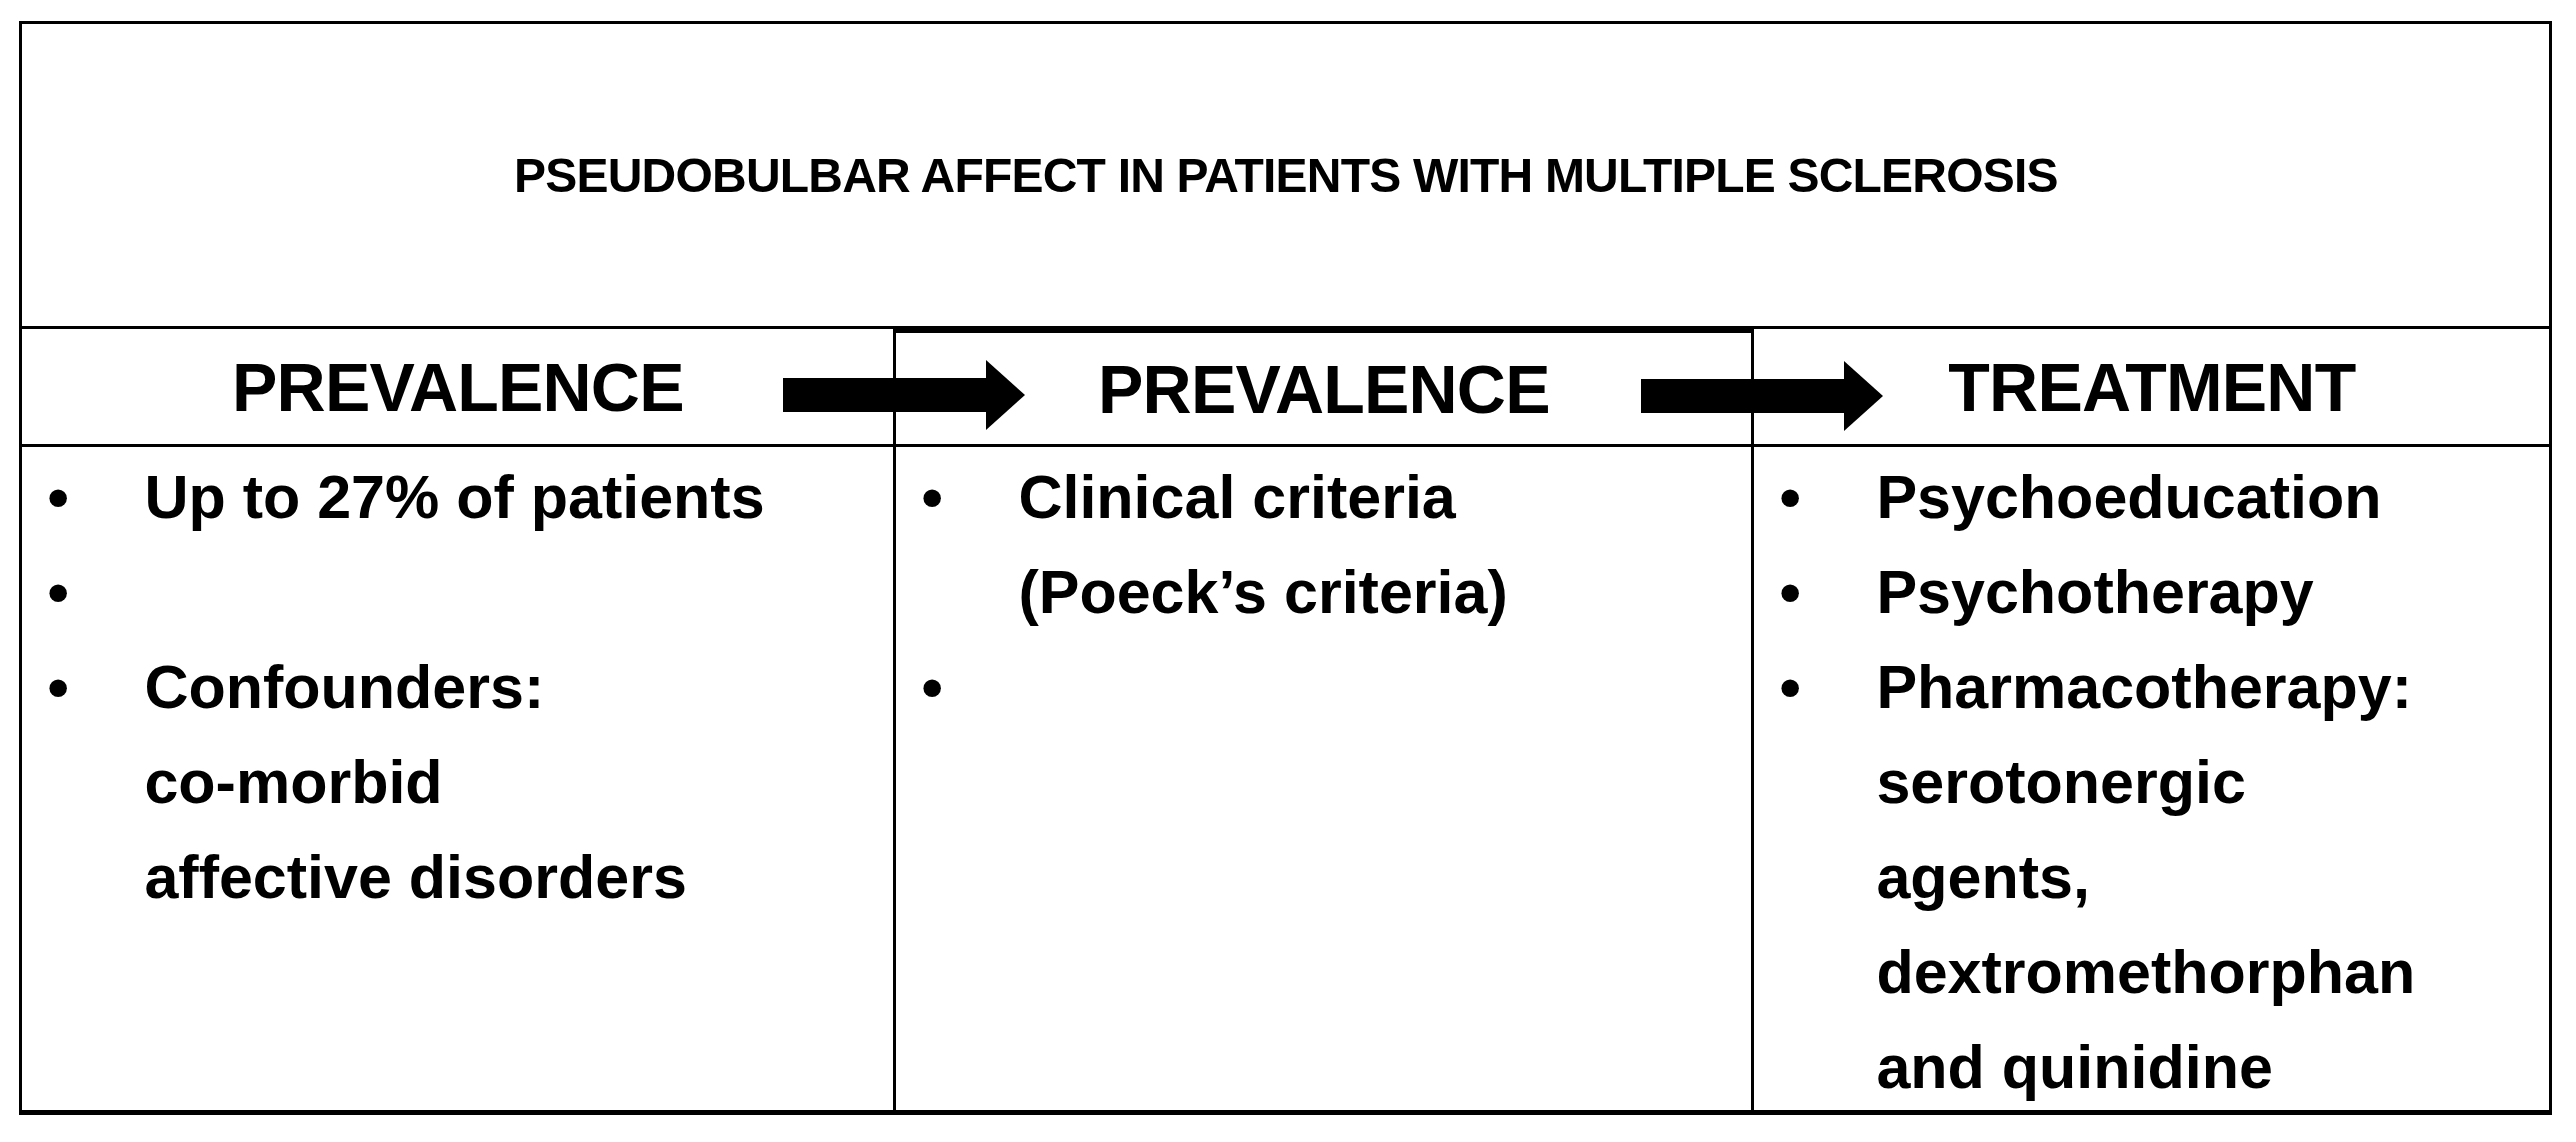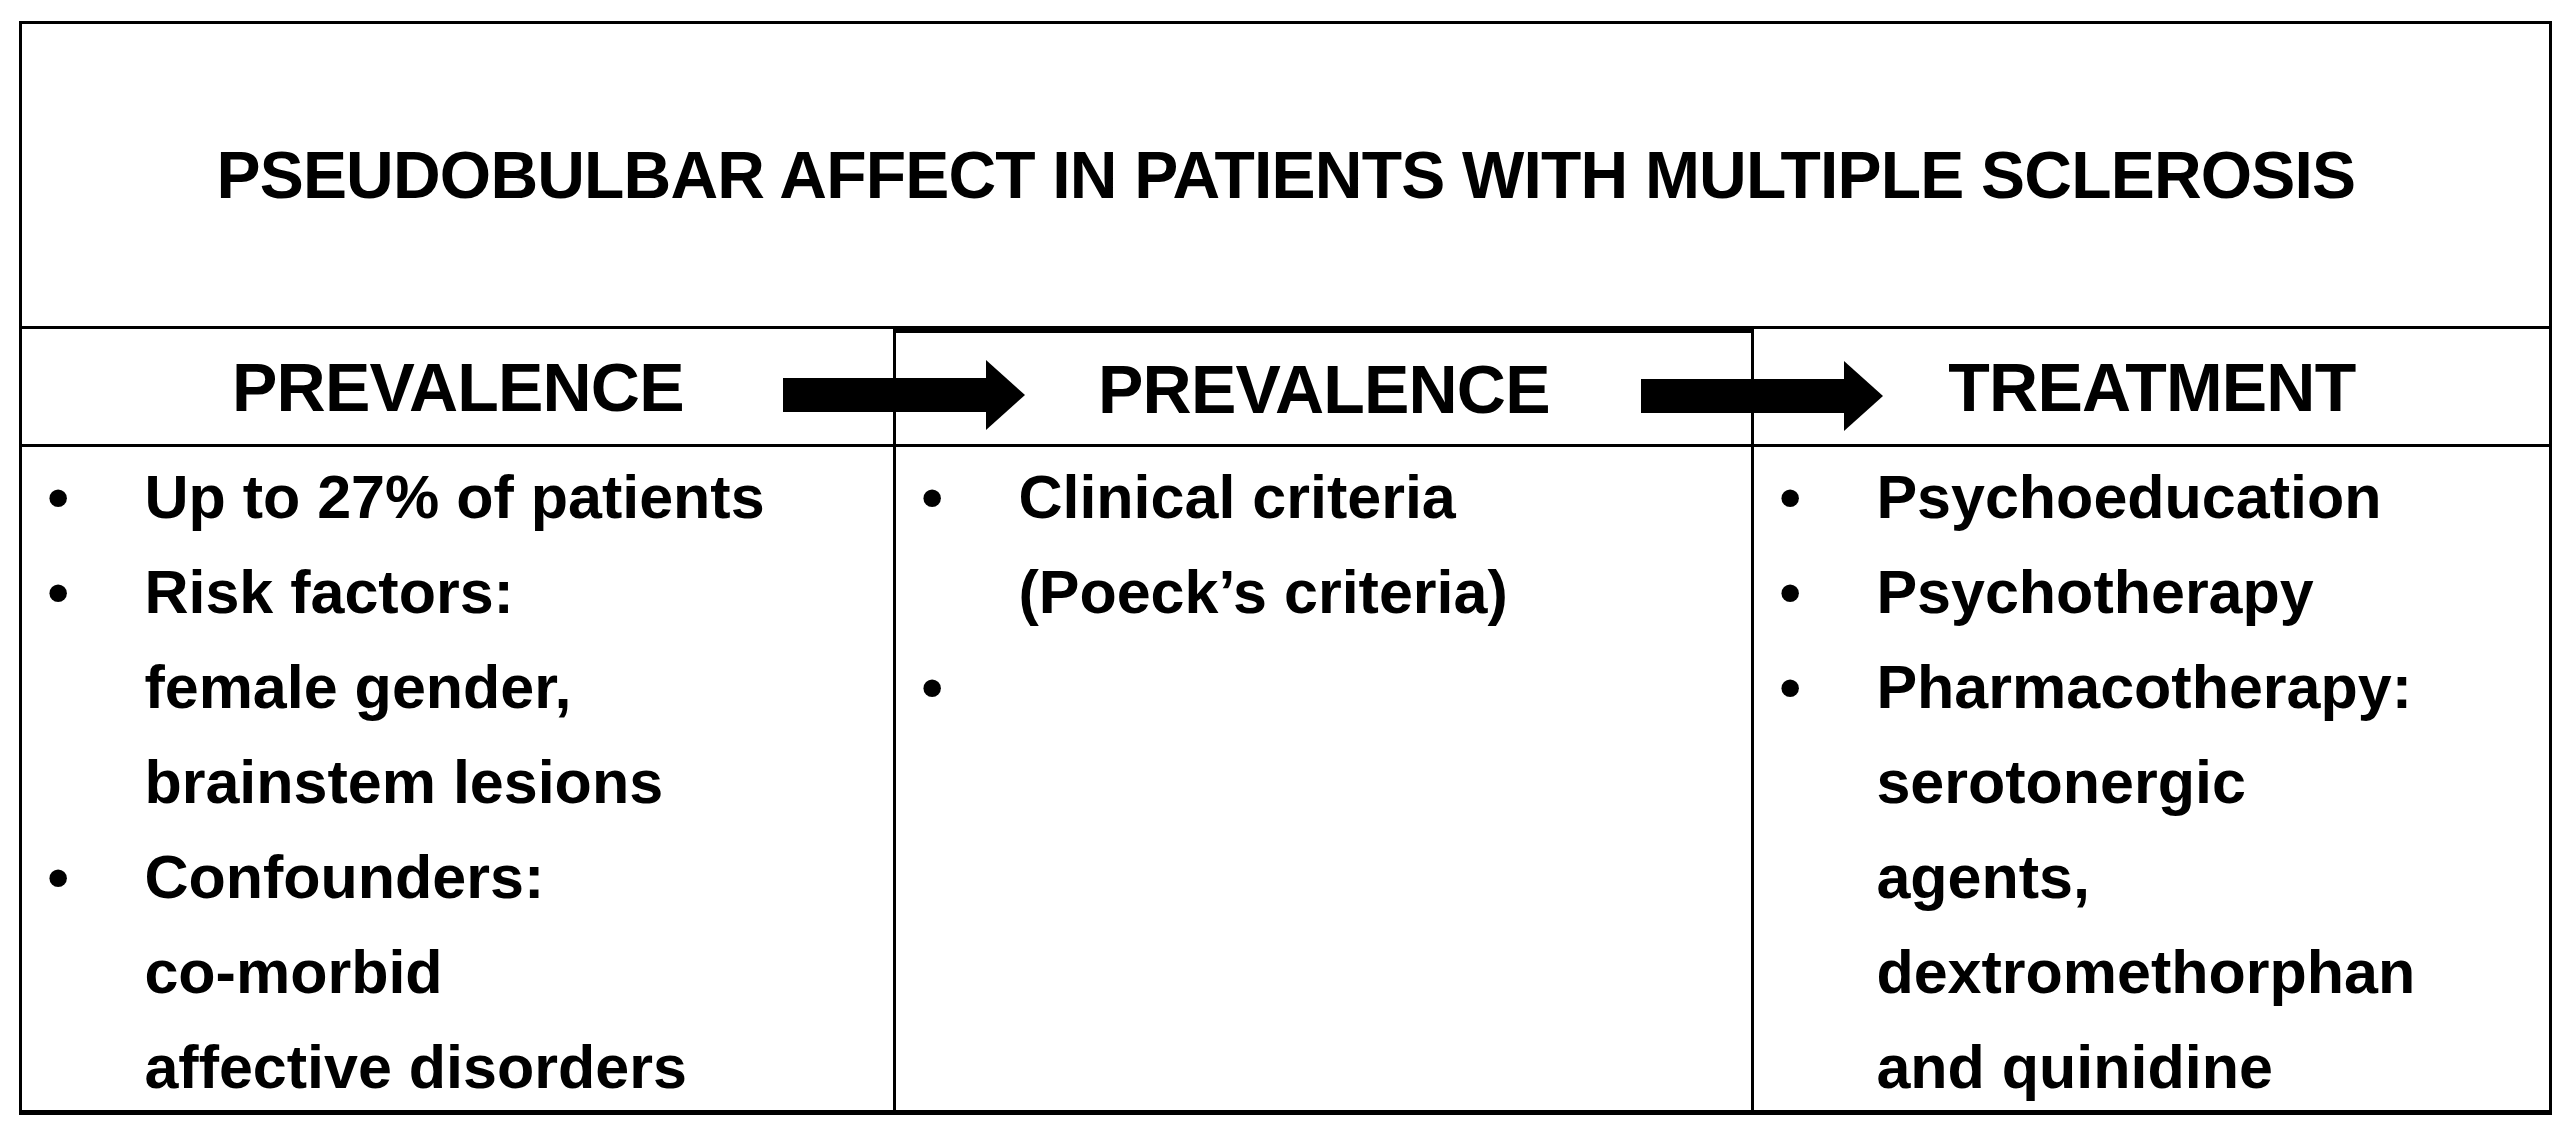--- a/index.html
+++ b/index.html
@@ -22,21 +22,21 @@
     grid-template-rows: 305px 118px 1fr;
     background: #fff;
   }
 
   .cell { overflow: hidden; }
 
   .title-cell {
     grid-column: 1 / 4;
     border-bottom: 3.4px solid #000;
     display: flex; align-items: center; justify-content: center;
-    font-size: 66px; font-weight: 700; letter-spacing: -0.8px;
+    font-size: 48px; font-weight: 700; letter-spacing: -0.8px;
     text-align: left;
     padding: 0 34px;
   }
 
   .header-cell {
     display: flex; align-items: center; justify-content: center;
     font-size: 68px; font-weight: 700; letter-spacing: -0.8px;
     border-bottom: 3.4px solid #000;
   }
   .h1 { border-right: 3.4px solid #000; }
@@ -82,23 +82,20 @@
     <div class="cell header-cell h3">TREATMENT</div>
 
     <div class="cell body-cell b1">
       <ul>
           <li>
             <span class="bullet">•</span>
             <span class="item-text">Up to 27% of patients</span>
           </li>
           <li>
             <span class="bullet">•</span>
-            <span class="item-text">Risk factors:
-female gender,
-brainstem lesions</span>
           </li>
           <li>
             <span class="bullet">•</span>
             <span class="item-text">Confounders:
 co-morbid
 affective disorders</span>
           </li>
         </ul>
     </div>
     <div class="cell body-cell b2">

